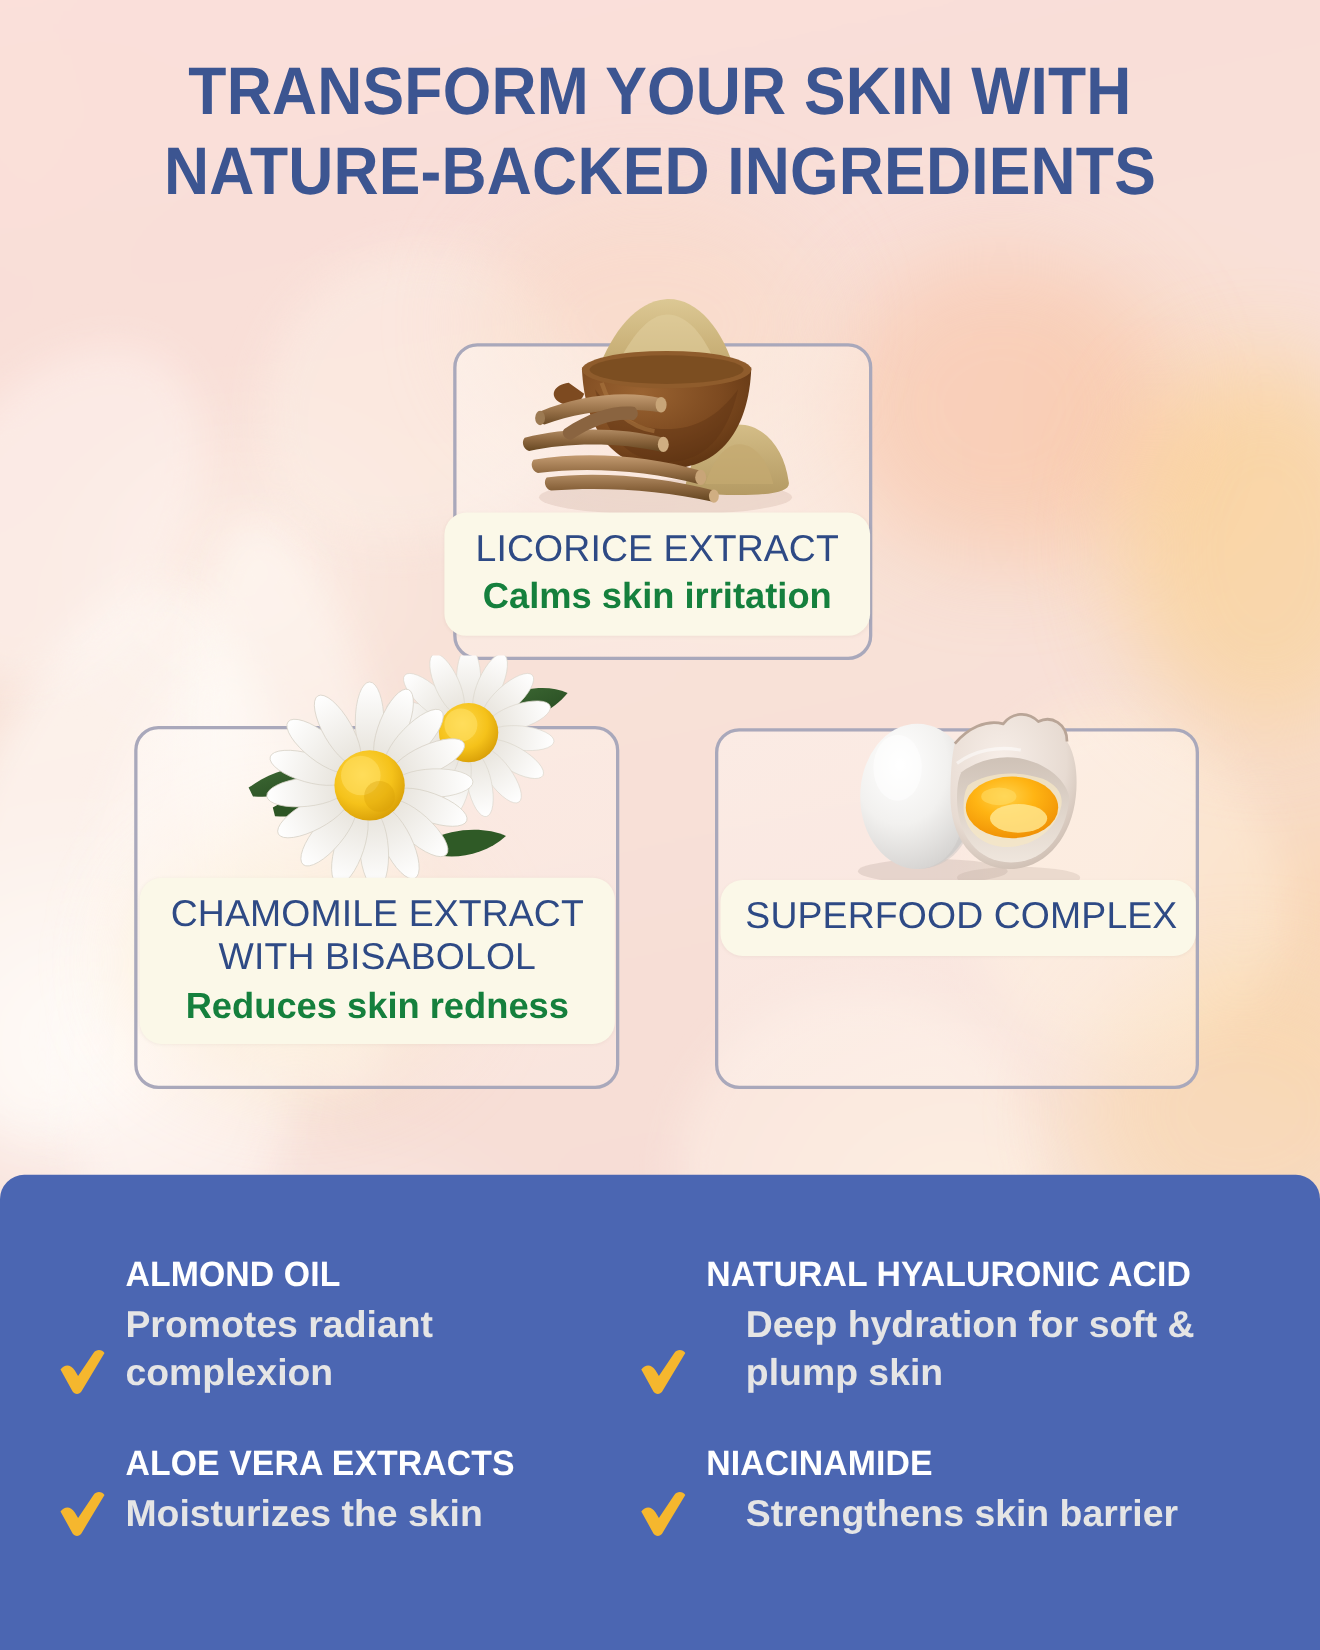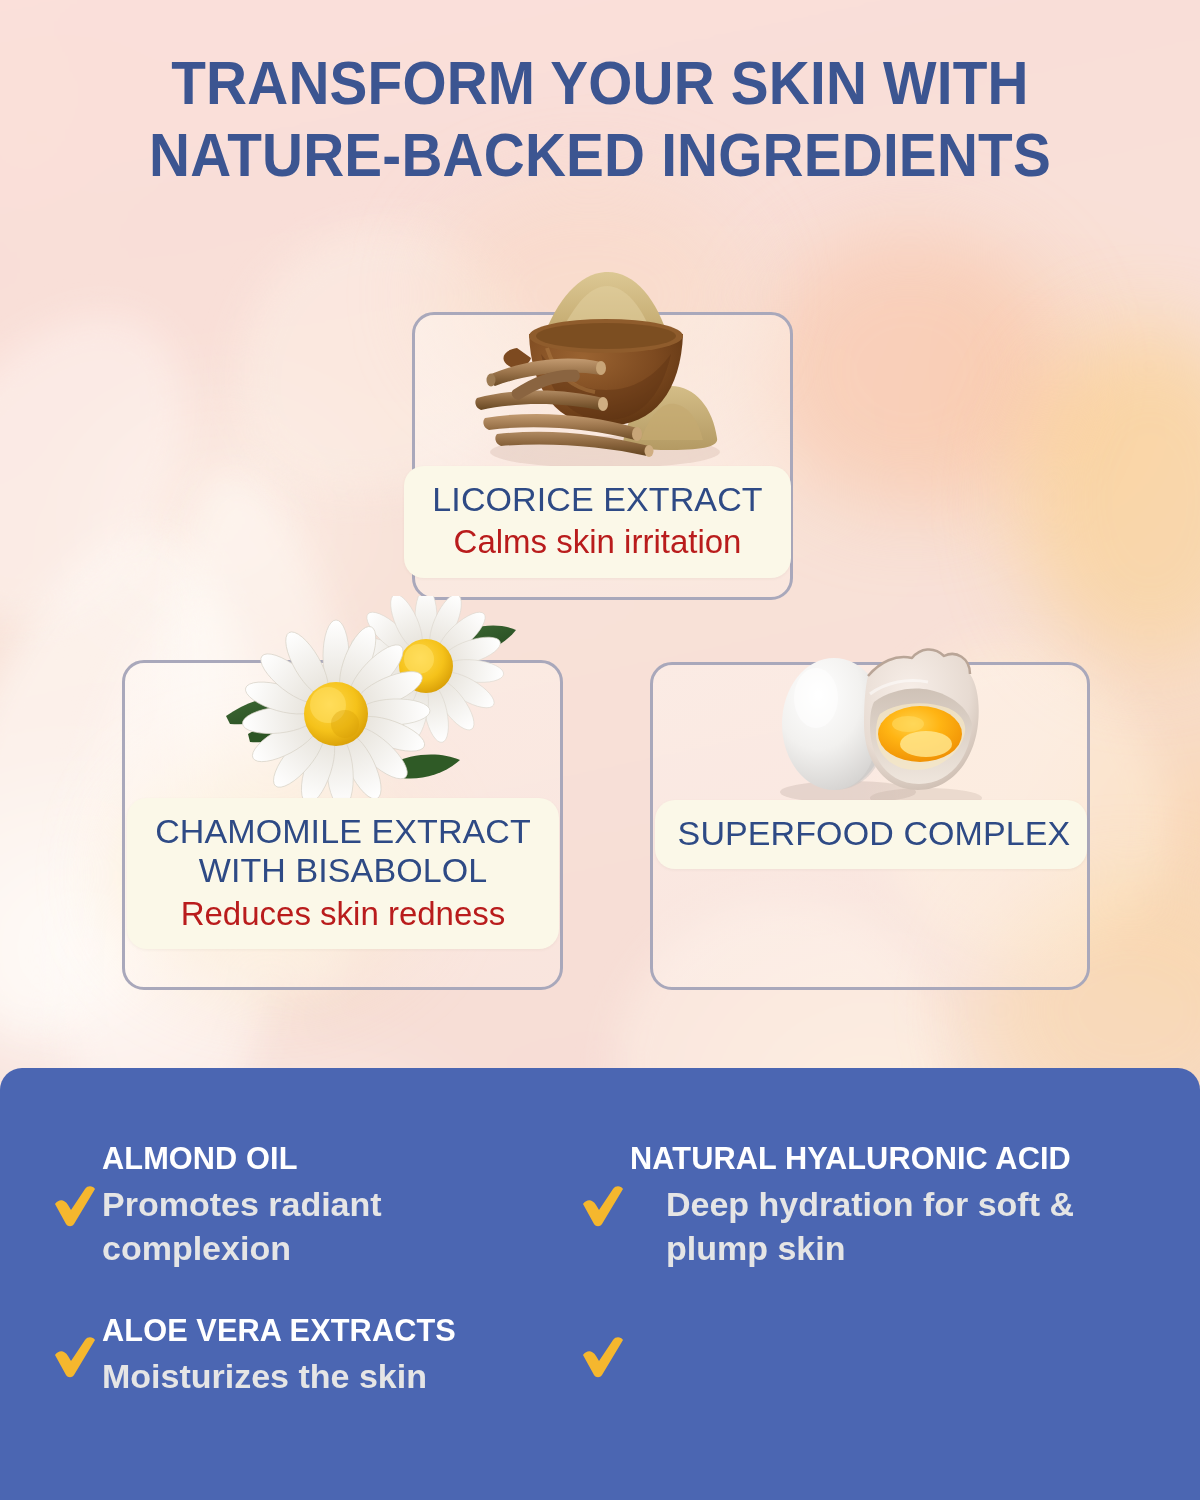--- a/index.html
+++ b/index.html
@@ -108,24 +108,24 @@
   .label .t {
     display: block;
     font-weight: 400;
     font-size: 34px;
     line-height: 1.16;
     letter-spacing: 0.1px;
     color: #2e4a85;
   }
   .label .s {
     display: block;
-    font-weight: 400;
+    font-weight: 700;
     font-size: 33px;
     line-height: 1.2;
-    color: #b91c1c;
+    color: #15803d;
     margin-top: 3px;
   }
 
   
   #card-licorice  { left: 412px; top: 312px; width: 381px; height: 288px; }
   #label-licorice { left: 404px; top: 466px; width: 387px; }
   #img-licorice   { left: 455px; top: 262px; width: 300px; height: 215px; }
 
   #card-chamomile  { left: 122px; top: 660px; width: 441px; height: 330px; }
   #label-chamomile { left: 127px; top: 798px; width: 432px; text-align: center; }
@@ -149,22 +149,22 @@
   }
   #benefits-grid {
     display: grid;
     grid-template-columns: 528px 1fr;
     grid-template-rows: auto auto;
     row-gap: 42px;
     column-gap: 0;
   }
   .benefit {
     display: flex;
-    align-items: center;
-    gap: 4px;
+    align-items: flex-end;
+    gap: 16px;
   }
   .check {
     flex: 0 0 auto;
     width: 46px;
     height: 46px;
     margin-top: 2px;
   }
   .benefit-text { padding-top: 1px; }
   .benefit-title {
     display: block;
@@ -439,16 +439,20 @@
       <span class="benefit-text">
         <span class="benefit-title">ALOE VERA EXTRACTS</span>
         <span class="benefit-desc">Moisturizes the skin</span>
       </span>
     </div>
 
     <div class="benefit b-right">
       <svg class="check" viewBox="0 0 46 46">
         <path d="M3 21 C7 16 12 16 16 22 L19 27 L33 6 C36 2 41 3 43 6 L22 41 C20 44 16 44 14 41 Z" fill="#f5b72e"></path>
       </svg>
+      <span class="benefit-text">
+        <span class="benefit-title">NIACINAMIDE</span>
+        <span class="benefit-desc">Strengthens skin barrier</span>
+      </span>
     </div>
 
   </div>
 </div>
 
 </body></html>

